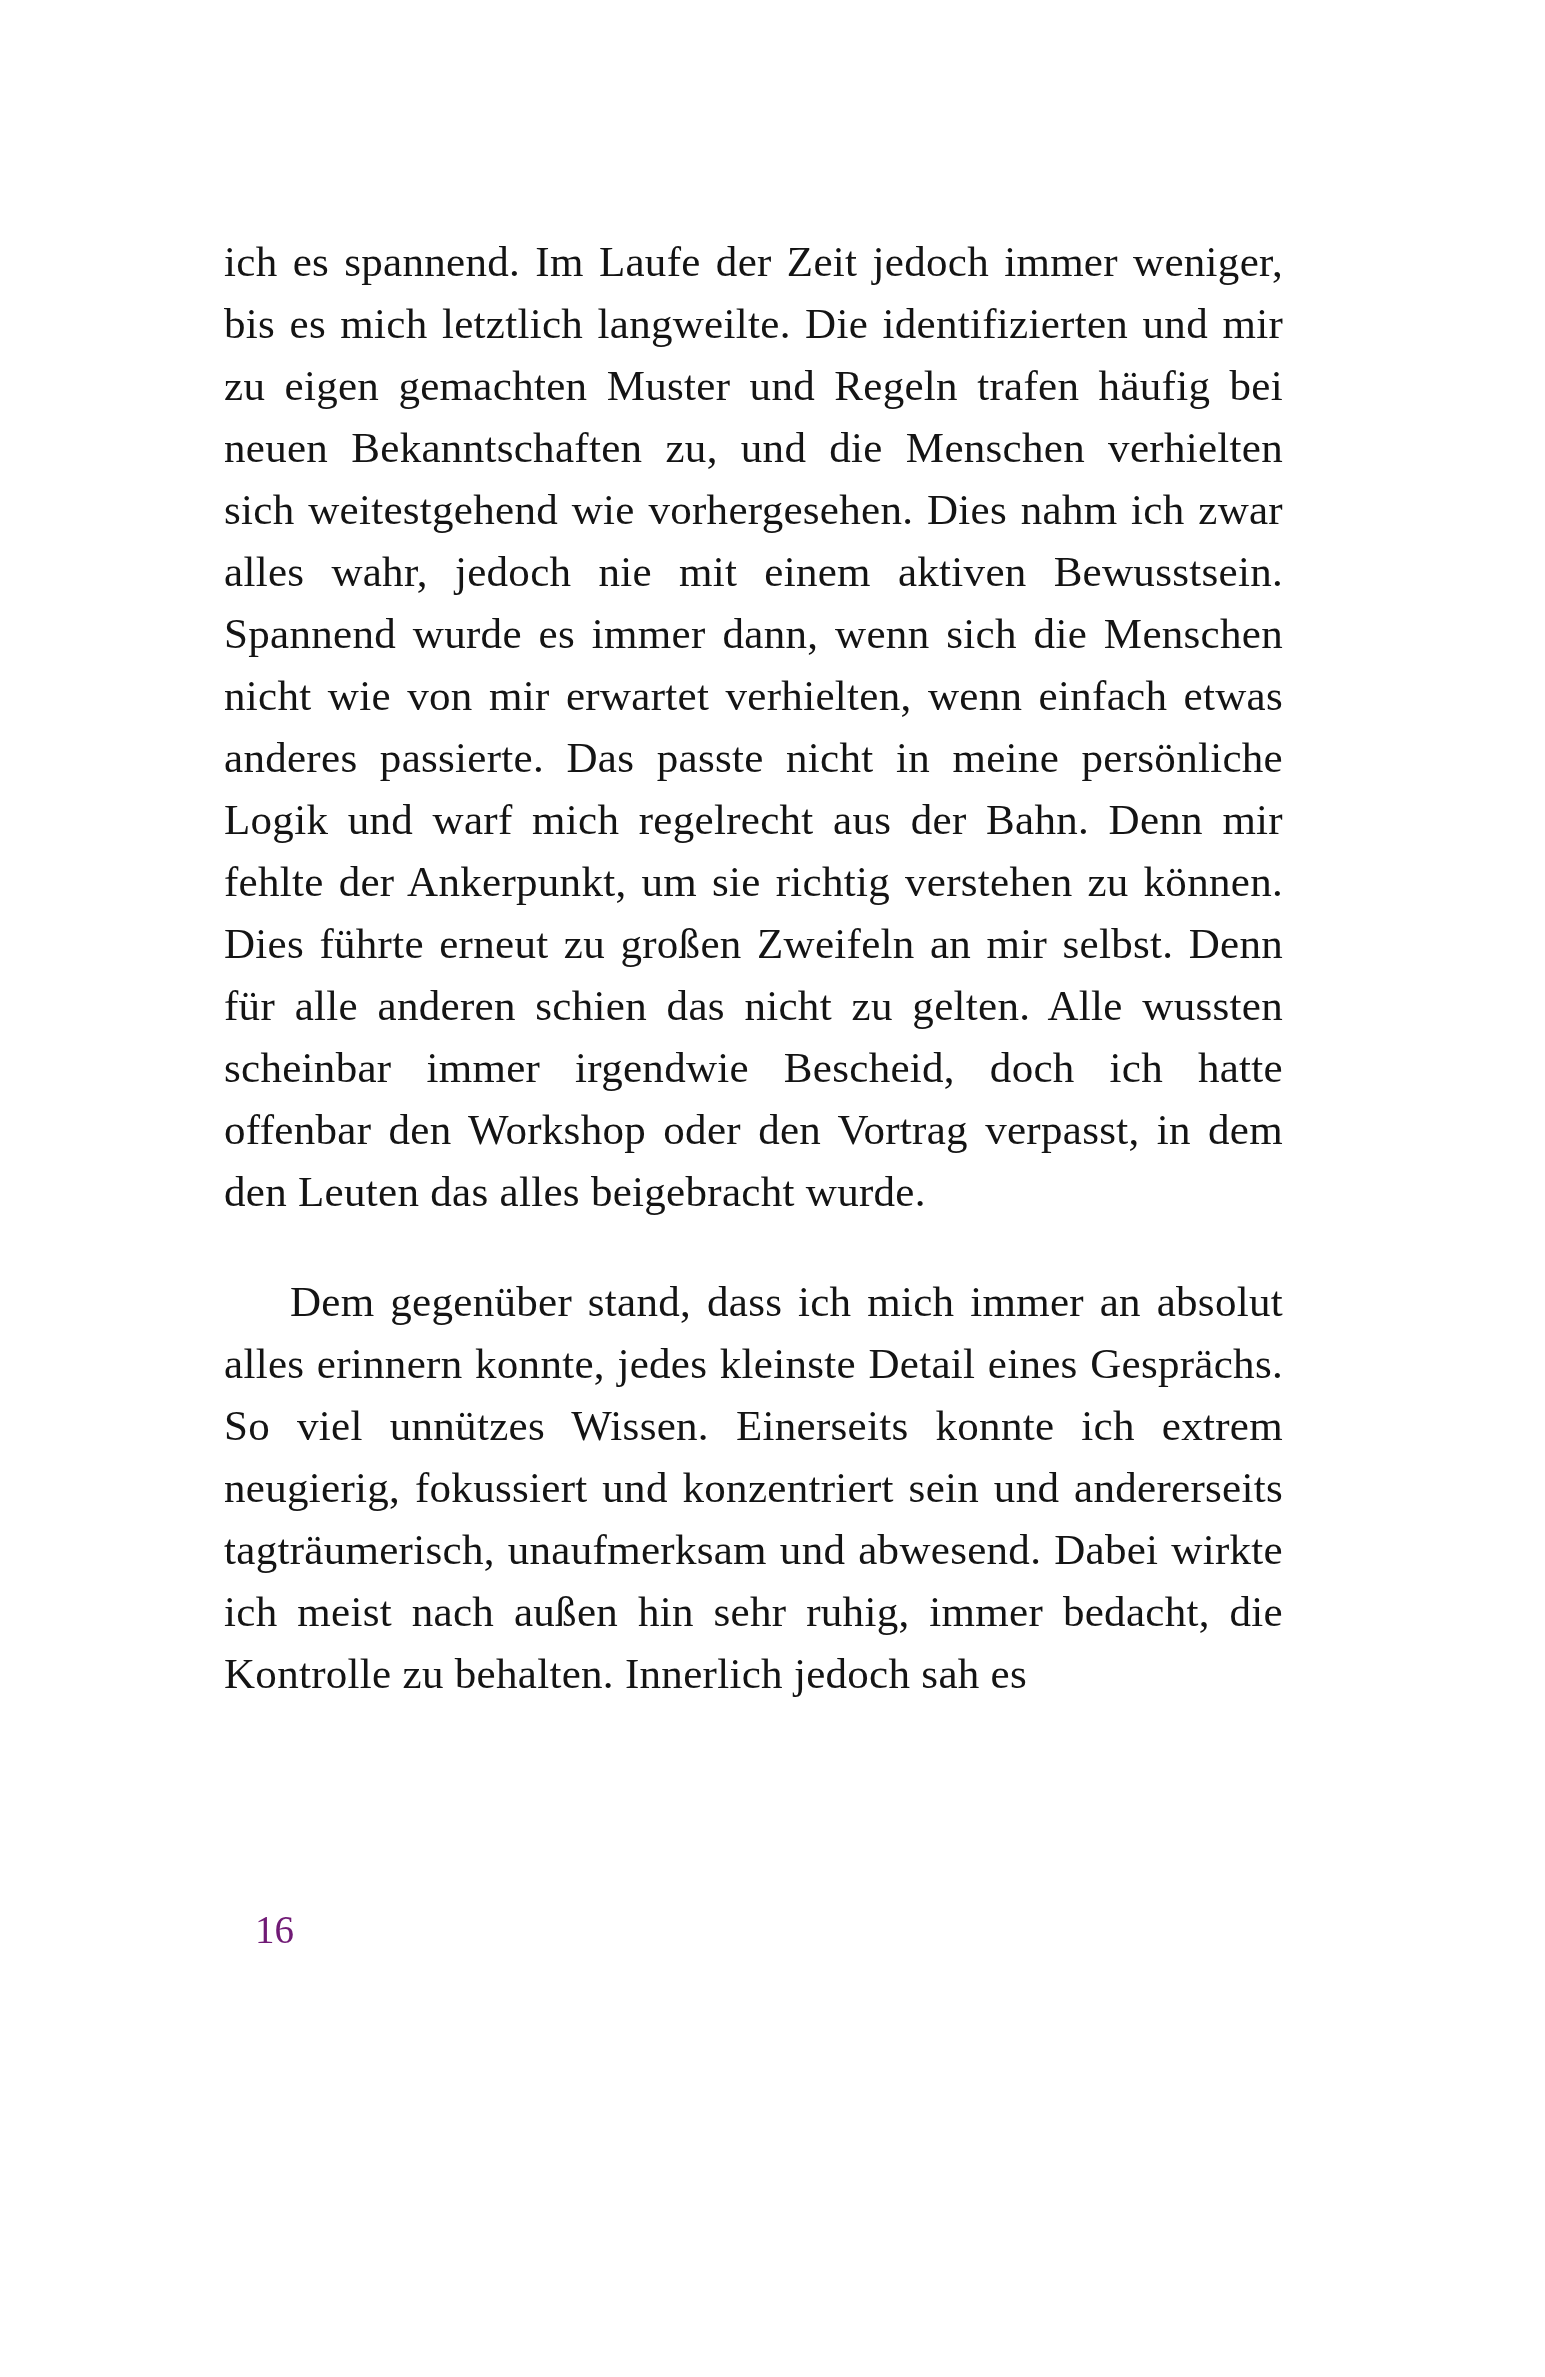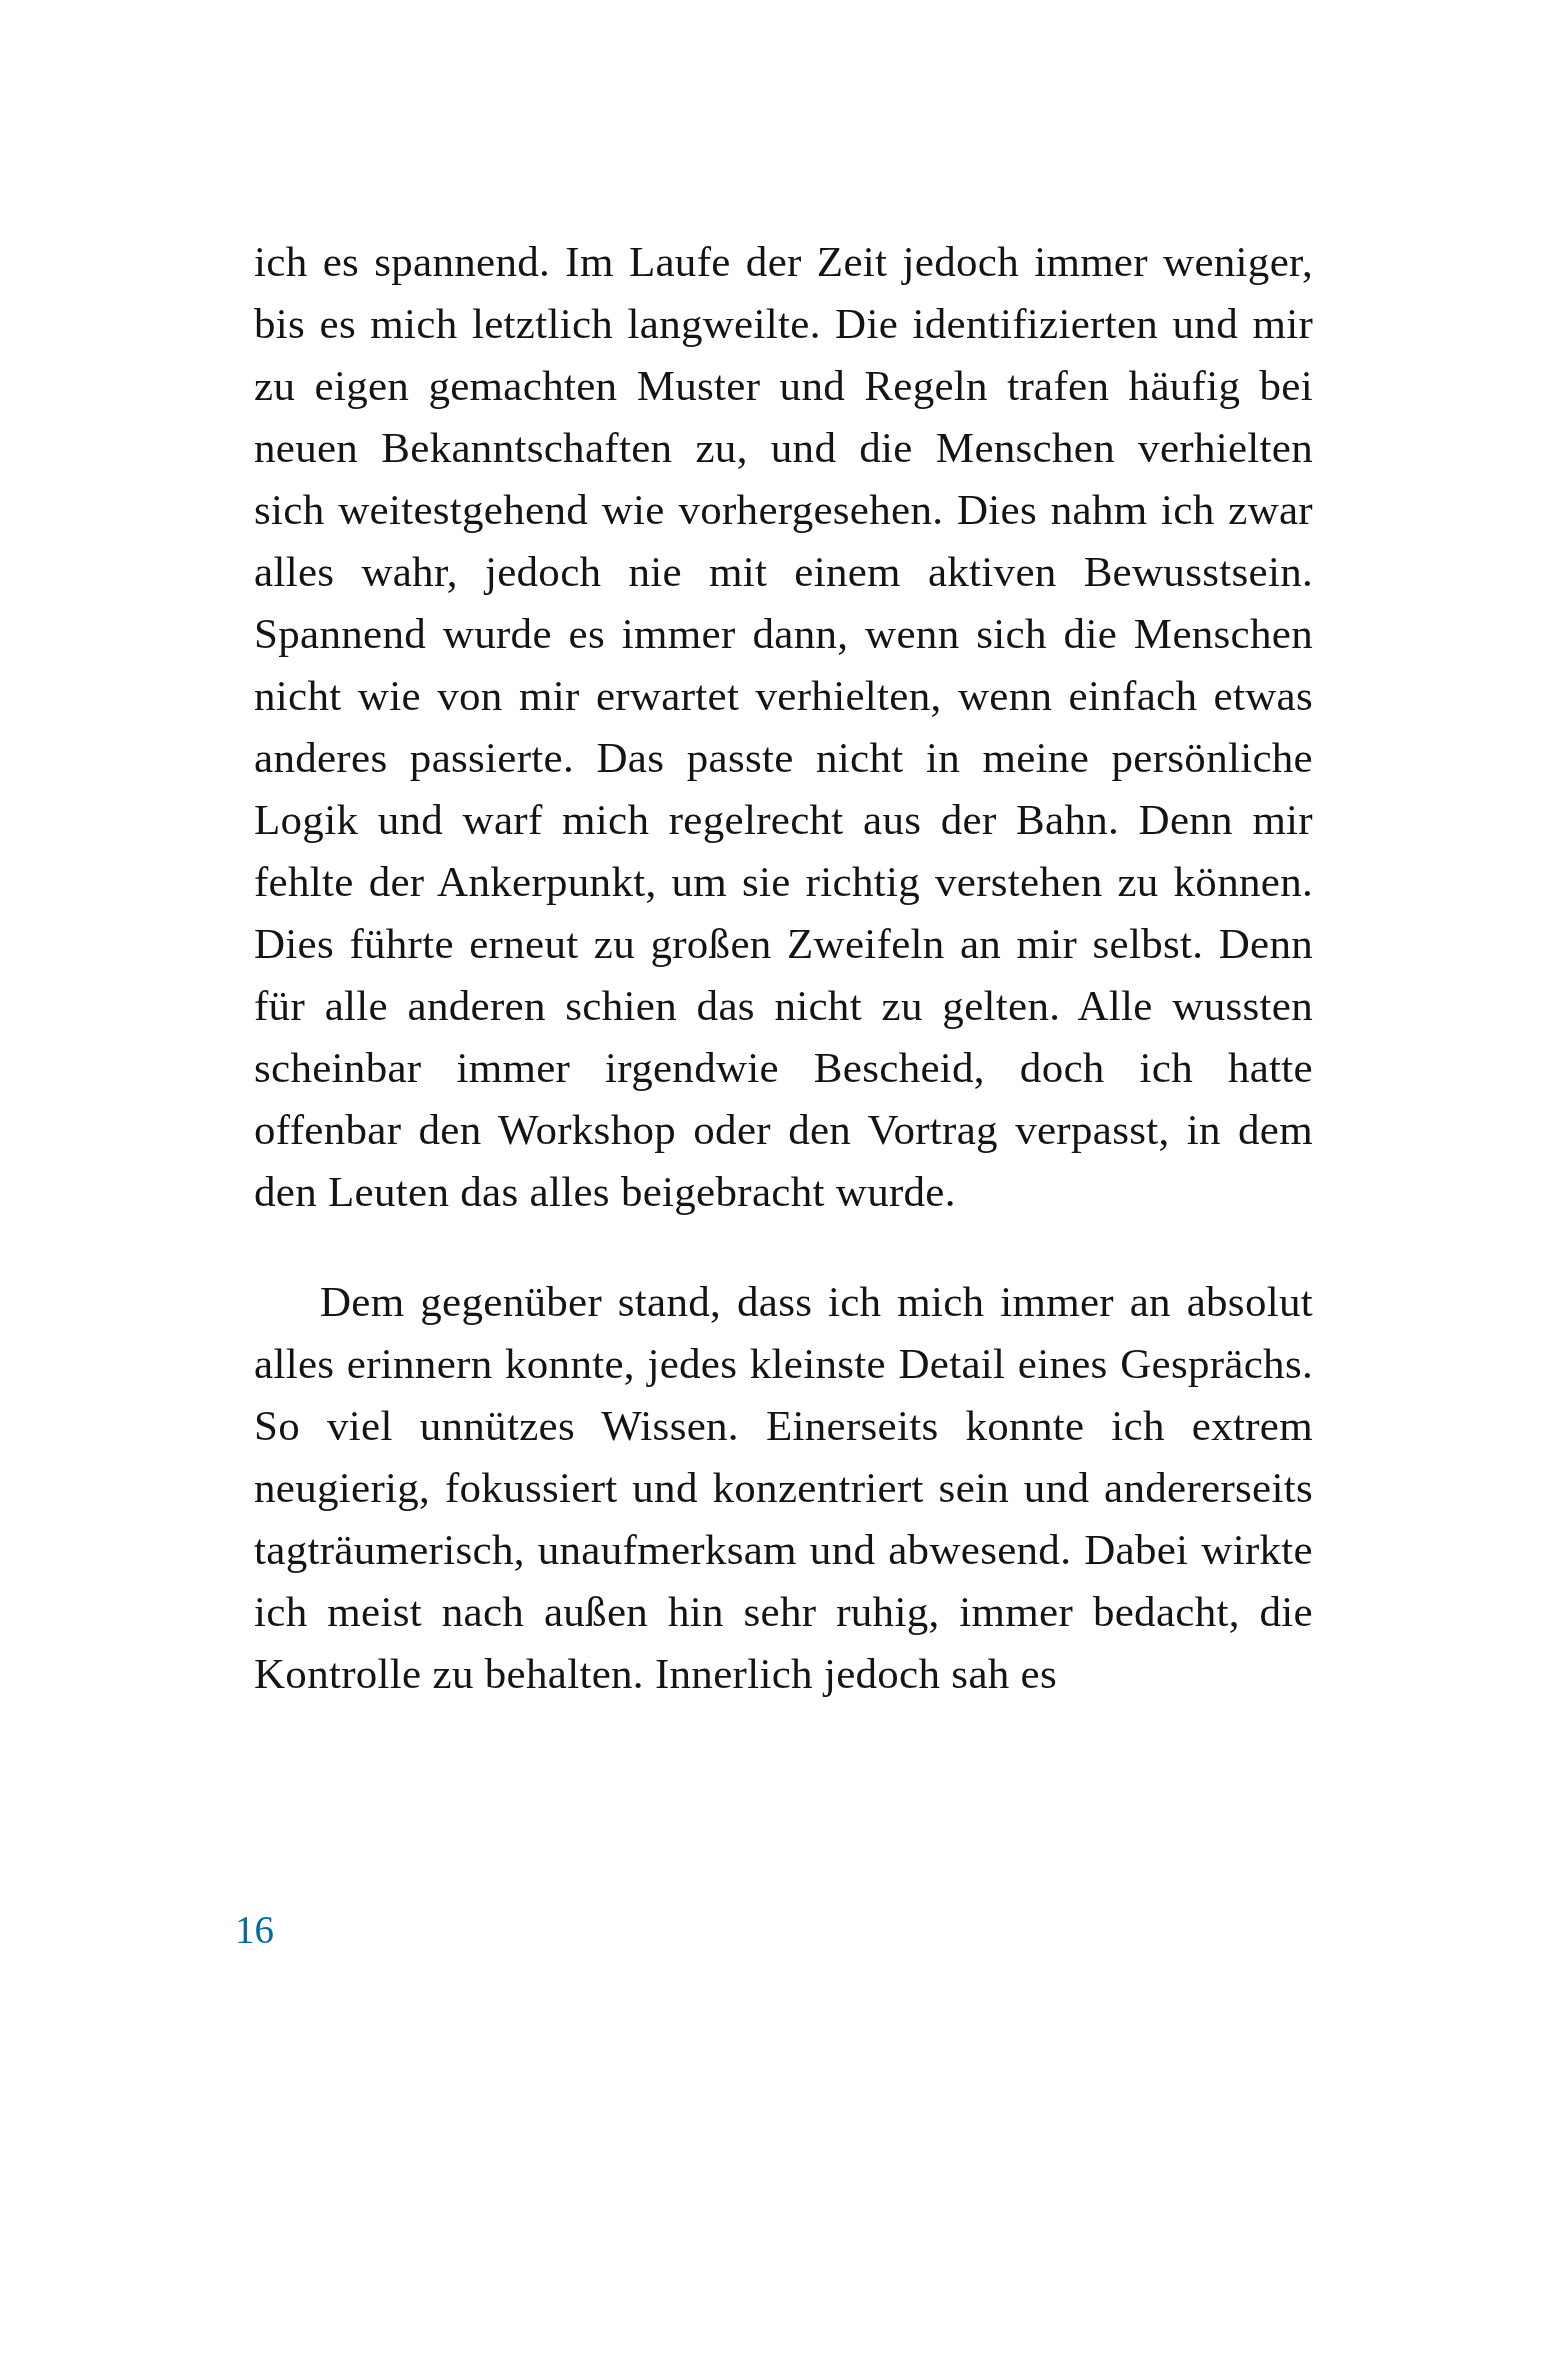--- a/index.html
+++ b/index.html
@@ -11,44 +11,44 @@
       position: relative;
       width: 1545px;
       height: 2377px;
       background: #ffffff;
       color: #141414;
       font-family: "Liberation Serif", "DejaVu Serif", serif;
       overflow: hidden;
     }
     .text-block {
       position: absolute;
-      left: 254px;
+      left: 224px;
       top: 231px;
       width: 1059px;
       font-size: 43px;
       line-height: 62px;
       text-align: justify;
       letter-spacing: 0.3px;
       font-family: Liberation Serif, serif;
     }
     .para {
       margin: 0;
       padding: 0;
     }
     .para.second {
       margin-top: 48px;
       text-indent: 66px;
     }
     .page-number {
       position: absolute;
-      left: 235px;
+      left: 255px;
       top: 1910px;
       font-size: 39px;
       line-height: 1;
-      color: #0369a1;
+      color: #701a75;
     }
   </style>
 </head>
 <body>
 
 <div class="page">
   <div class="text-block">
     <p class="para first">ich es spannend. Im Laufe der Zeit jedoch immer weniger, bis es mich letztlich langweilte. Die identifizierten und mir zu eigen gemachten Muster und Regeln trafen häufig bei neuen Bekanntschaften zu, und die Menschen verhielten sich weitestgehend wie vorhergesehen. Dies nahm ich zwar alles wahr, jedoch nie mit einem aktiven Bewusstsein. Spannend wurde es immer dann, wenn sich die Menschen nicht wie von mir erwartet verhielten, wenn einfach etwas anderes passierte. Das passte nicht in meine persönliche Logik und warf mich regelrecht aus der Bahn. Denn mir fehlte der Ankerpunkt, um sie richtig verstehen zu können. Dies führte erneut zu großen Zweifeln an mir selbst. Denn für alle anderen schien das nicht zu gelten. Alle wussten scheinbar immer irgendwie Bescheid, doch ich hatte offenbar den Workshop oder den Vortrag verpasst, in dem den Leuten das alles beigebracht wurde.</p>
     <p class="para second">Dem gegenüber stand, dass ich mich immer an absolut alles erinnern konnte, jedes kleinste Detail eines Gesprächs. So viel unnützes Wissen. Einerseits konnte ich extrem neugierig, fokussiert und konzentriert sein und andererseits tagträumerisch, unaufmerksam und abwesend. Dabei wirkte ich meist nach außen hin sehr ruhig, immer bedacht, die Kontrolle zu behalten. Innerlich jedoch sah es</p>
   </div>

